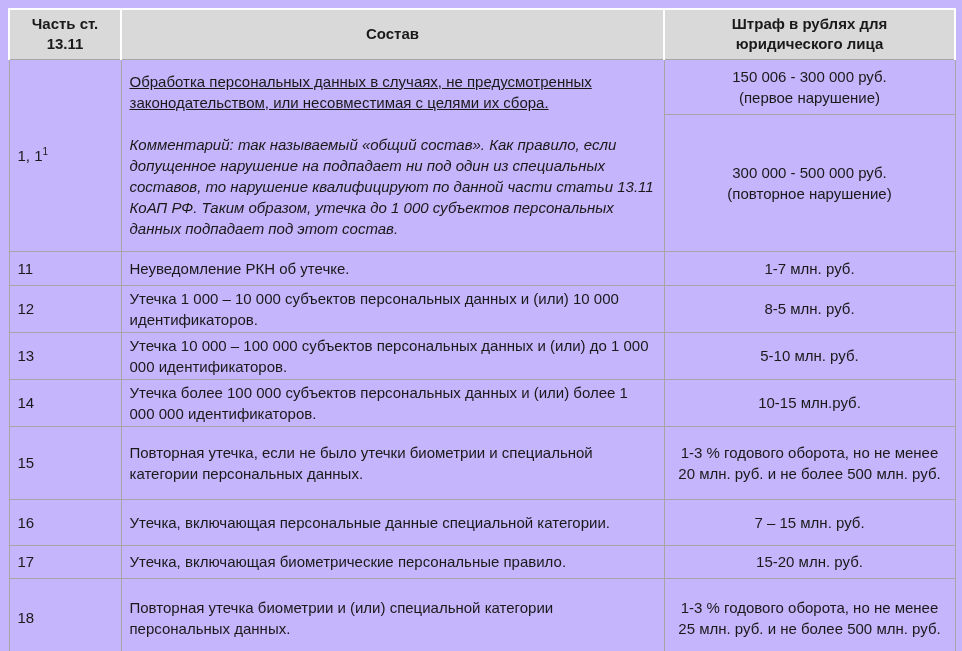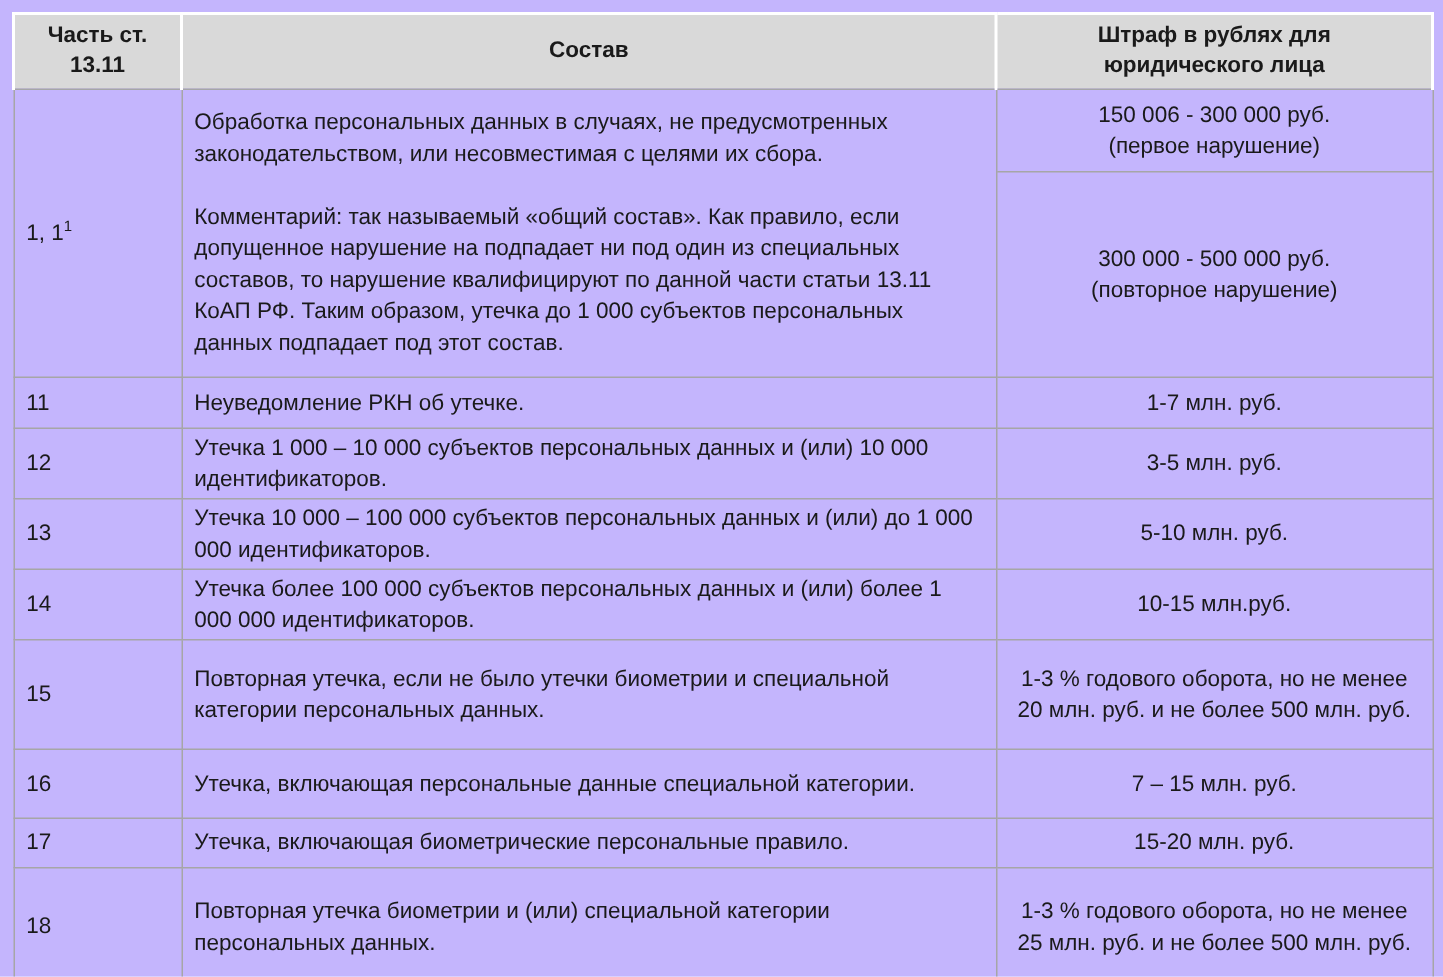--- a/index.html
+++ b/index.html
@@ -51,23 +51,25 @@
   td.c-fine {
     text-align: center;
     white-space: pre-line;
   }
   td.v-top {
     vertical-align: top;
     padding-top: 7px;
   }
   .main-text {
     margin: 0 0 21px 0;
+    text-decoration: underline;
   }
   .comment-text {
     margin: 0;
+    font-style: italic;
   }
   sup.part-sup {
     font-size: 10px;
     vertical-align: super;
     line-height: 0;
   }
 </style>
 </head>
 <body>
 
@@ -104,21 +106,21 @@
       </tr>
 
       <tr style="height:34px">
         <td class="c-part">11</td>
         <td class="c-comp">Неуведомление РКН об утечке.</td>
         <td class="c-fine">1-7 млн. руб.</td>
       </tr>
       <tr style="height:43px">
         <td class="c-part">12</td>
         <td class="c-comp">Утечка 1 000 – 10 000 субъектов персональных данных и (или) 10 000 идентификаторов.</td>
-        <td class="c-fine">3-5 млн. руб.</td>
+        <td class="c-fine">8-5 млн. руб.</td>
       </tr>
       <tr style="height:45px">
         <td class="c-part">13</td>
         <td class="c-comp">Утечка 10 000 – 100 000 субъектов персональных данных и (или) до 1 000 000 идентификаторов.</td>
         <td class="c-fine">5-10 млн. руб.</td>
       </tr>
       <tr style="height:45px">
         <td class="c-part">14</td>
         <td class="c-comp">Утечка более 100 000 субъектов персональных данных и (или) более 1 000 000 идентификаторов.</td>
         <td class="c-fine">10-15 млн.руб.</td>

